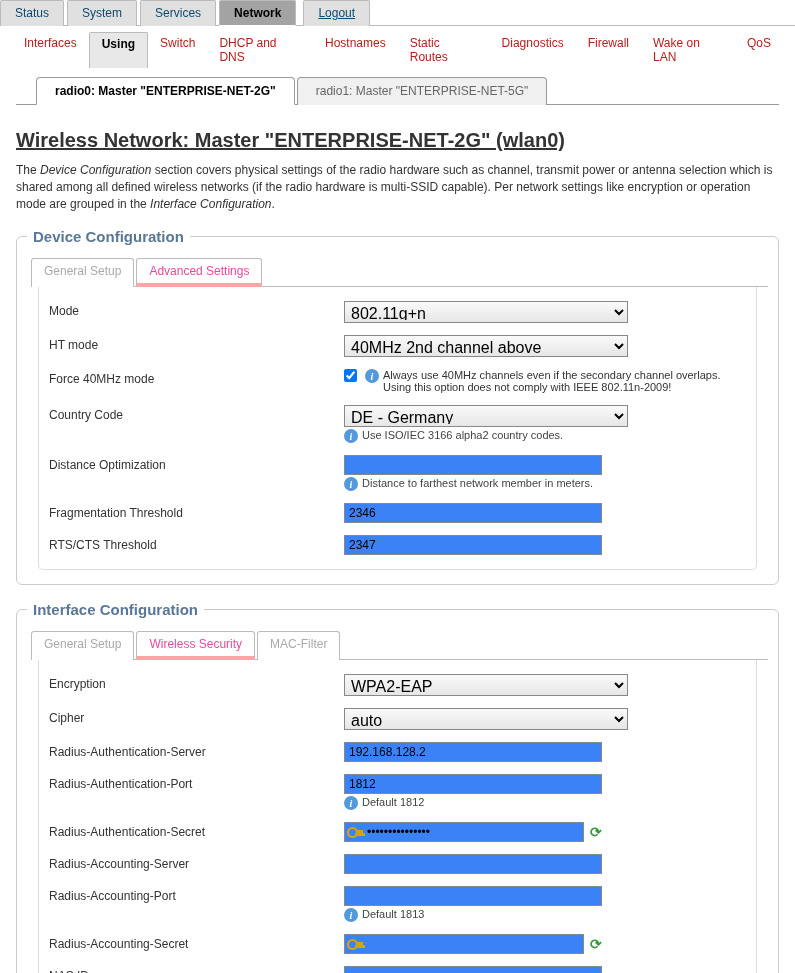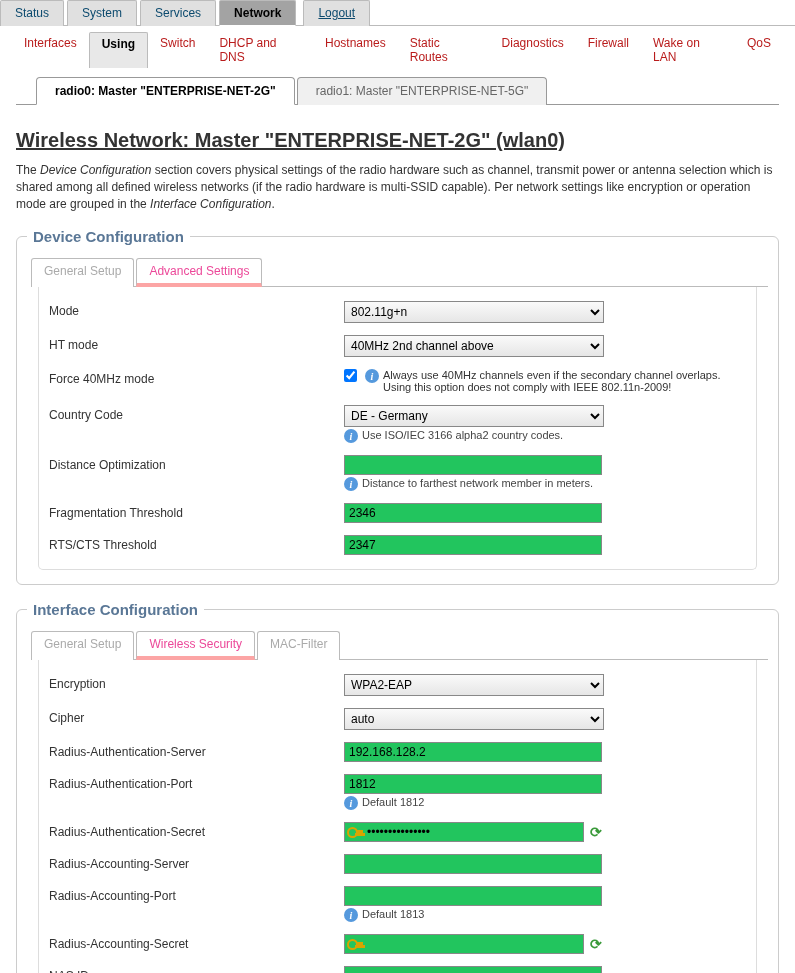--- a/index.html
+++ b/index.html
@@ -33,22 +33,22 @@
 .inner-tabs { display: flex; border-bottom: 1px solid #bbb; margin: 4px 0 0 4px; }
 .inner-tab { padding: 5px 12px; border: 1px solid #bbb; border-bottom: none; margin-right: 2px; background: #fff; color: #aaa; font-size: 12px; border-radius: 3px 3px 0 0; position: relative; bottom: -1px; cursor: pointer; }
 .inner-tab.active { color: #ec4899; border-bottom: 4px solid #fca5a5; }
 
 .field-box { border: 1px solid #ddd; border-top: none; border-radius: 0 0 5px 5px; padding: 8px 10px; margin: 0 11px; }
 
 .field-row { display: flex; padding: 6px 0; align-items: flex-start; }
 .field-label { width: 295px; flex-shrink: 0; padding-top: 3px; font-size: 12px; }
 .field-control { flex: 1; }
 
-select { width: 260px; background: linear-gradient(#fafafa,#e6e6e6); border: 1px solid #888; padding: 2px; font-size: 12px; height: 22px; }
-input[type=text], input[type=password] { width: 258px; border: 1px solid #888; padding: 2px 4px; font-size: 12px; height: 20px; background: #22c55e; }
+select { width: 284px; background: linear-gradient(#fafafa,#e6e6e6); border: 1px solid #888; padding: 2px; font-size: 16px; height: 22px; }
+input[type=text], input[type=password] { width: 258px; border: 1px solid #888; padding: 2px 4px; font-size: 12px; height: 20px; background: #3b82f6; }
 input[type=checkbox] { vertical-align: middle; margin-right: 4px; }
 
 .hint { font-size: 11px; color: #444; margin-top: 2px; display: flex; align-items: flex-start; gap: 4px; }
 
 .info-ico { display: inline-flex; width: 14px; height: 14px; background: #5599dd; border-radius: 50%; color: #fff; align-items: center; justify-content: center; font-style: italic; font-weight: bold; font-size: 10px; font-family: serif; flex-shrink: 0; }
 
 .inline-check { display: flex; align-items: flex-start; gap: 4px; }
 .inline-check-text { font-size: 11px; }
 
 .pwd-wrap { display: flex; align-items: center; gap: 6px; }

